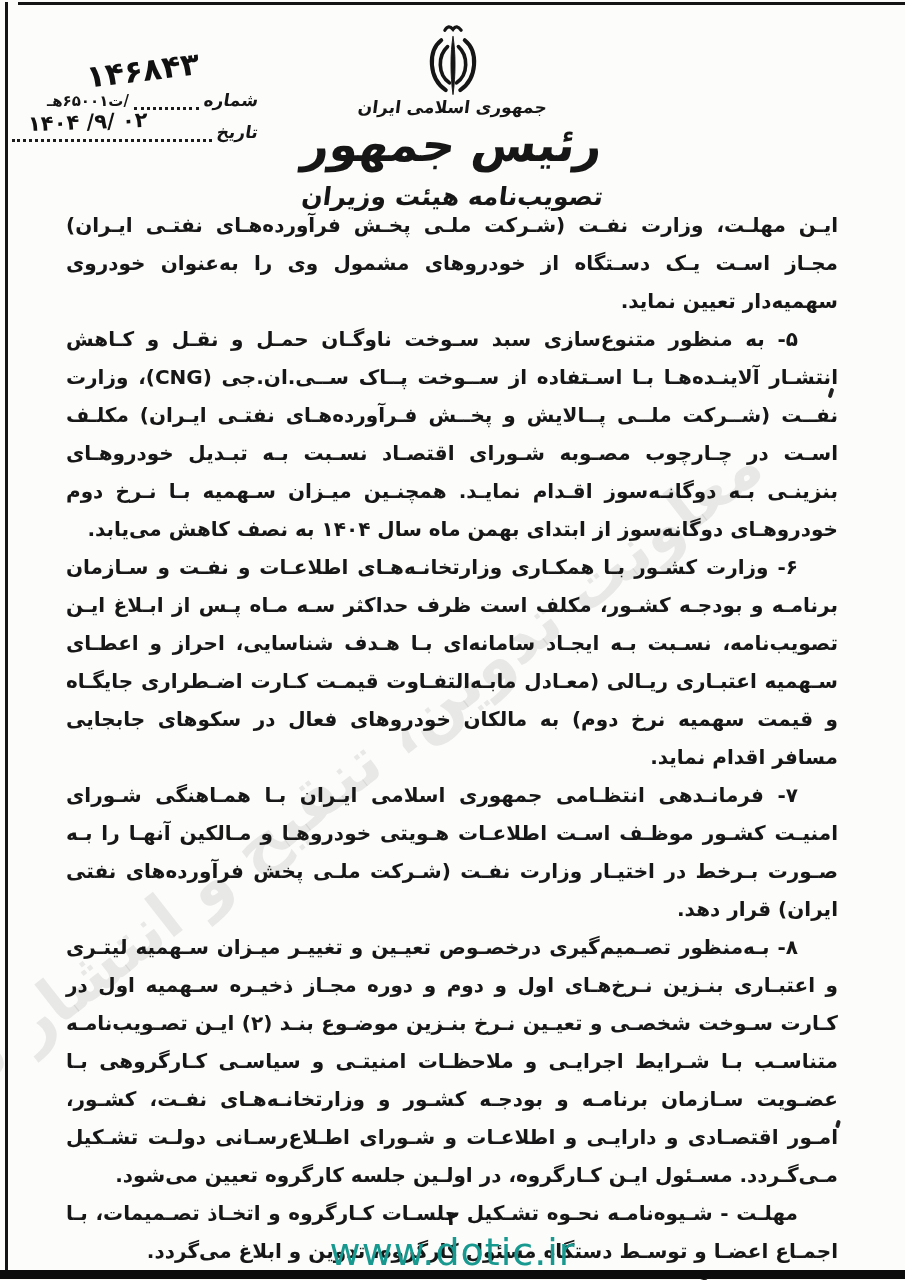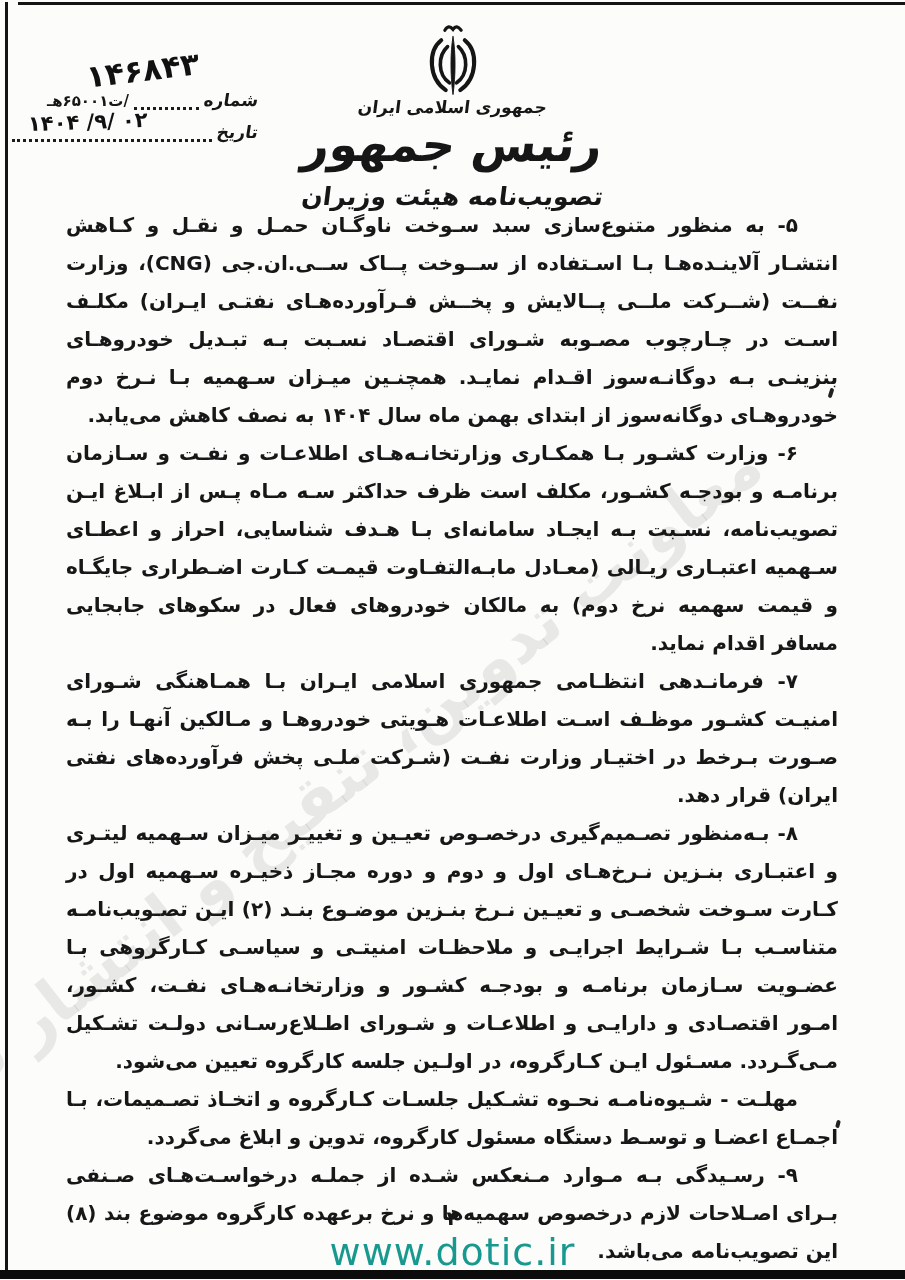--- a/index.html
+++ b/index.html
@@ -87,20 +87,21 @@
   <div class="meta-row row-date">
     <span class="meta-label">تاریخ</span>
     <span class="dots"></span>
   </div>
   <div class="hw hw-number">۱۴۶۸۴۳</div>
   <div class="hw hw-date">۱۴۰۴ /۹/ ۰۲</div>
 
   <div class="watermark">معاونت تدوین، تنقیح و انتشار قوانین و مقررات</div>
 
   <main class="doc-body">
+      <p class="para continuation">ایـن مهلـت، وزارت نفـت (شـرکت ملـی پخـش فرآورده‌هـای نفتـی ایـران) مجـاز اسـت یـک دسـتگاه از خودروهای مشمول وی را به‌عنوان خودروی سهمیه‌دار تعیین نماید.</p>
       <p class="para clause">۵- به منظور متنوع‌سازی سبد سـوخت ناوگـان حمـل و نقـل و کـاهش انتشـار آلاینـده‌هـا بـا اسـتفاده از ســوخت پــاک ســی.ان.جی (CNG)، وزارت نفــت (شــرکت ملــی پــالایش و پخــش فـرآورده‌هـای نفتـی ایـران) مکلـف اسـت در چـارچوب مصـوبه شـورای اقتصـاد نسـبت بـه تبـدیل خودروهـای بنزینـی بـه دوگانـه‌سوز اقـدام نمایـد. همچنـین میـزان سـهمیه بـا نـرخ دوم خودروهـای دوگانه‌سوز از ابتدای بهمن ماه سال ۱۴۰۴ به نصف کاهش می‌یابد.</p>
       <p class="para clause">۶- وزارت کشـور بـا همکـاری وزارتخانـه‌هـای اطلاعـات و نفـت و سـازمان برنامـه و بودجـه کشـور، مکلف است ظرف حداکثر سـه مـاه پـس از ابـلاغ ایـن تصویب‌نامه، نسـبت بـه ایجـاد سامانه‌ای بـا هـدف شناسایی، احراز و اعطـای سـهمیه اعتبـاری ریـالی (معـادل مابـه‌التفـاوت قیمـت کـارت اضـطراری جایگـاه و قیمت سهمیه نرخ دوم) به مالکان خودروهای فعال در سکوهای جابجایی مسافر اقدام نماید.</p>
       <p class="para clause">۷- فرمانـدهی انتظـامی جمهوری اسلامی ایـران بـا همـاهنگی شـورای امنیـت کشـور موظـف اسـت اطلاعـات هـویتی خودروهـا و مـالکین آنهـا را بـه صـورت بـرخط در اختیـار وزارت نفـت (شـرکت ملـی پخش فرآورده‌های نفتی ایران) قرار دهد.</p>
       <p class="para clause">۸- بـه‌منظور تصـمیم‌گیری درخصـوص تعیـین و تغییـر میـزان سـهمیه لیتـری و اعتبـاری بنـزین نـرخ‌هـای اول و دوم و دوره مجـاز ذخیـره سـهمیه اول در کـارت سـوخت شخصـی و تعیـین نـرخ بنـزین موضـوع بنـد (۲) ایـن تصـویب‌نامـه متناسـب بـا شـرایط اجرایـی و ملاحظـات امنیتـی و سیاسـی کـارگروهی بـا عضـویت سـازمان برنامـه و بودجـه کشـور و وزارتخانـه‌هـای نفـت، کشـور، امـور اقتصـادی و دارایـی و اطلاعـات و شـورای اطـلاع‌رسـانی دولـت تشـکیل مـی‌گـردد. مسـئول ایـن کـارگروه، در اولـین جلسه کارگروه تعیین می‌شود.</p>
       <p class="para note">مهلـت - شـیوه‌نامـه نحـوه تشـکیل جلسـات کـارگروه و اتخـاذ تصـمیمات، بـا اجمـاع اعضـا و توسـط دستگاه مسئول کارگروه، تدوین و ابلاغ می‌گردد.</p>
       <p class="para clause">۹- رسـیدگی بـه مـوارد مـنعکس شـده از جملـه درخواسـت‌هـای صـنفی بـرای اصـلاحات لازم درخصوص سهمیه‌ها و نرخ برعهده کارگروه موضوع بند (۸) این تصویب‌نامه می‌باشد.</p>
     </main>
 
   <div class="page-num">۲</div>
   <div class="site">www.dotic.ir</div>

